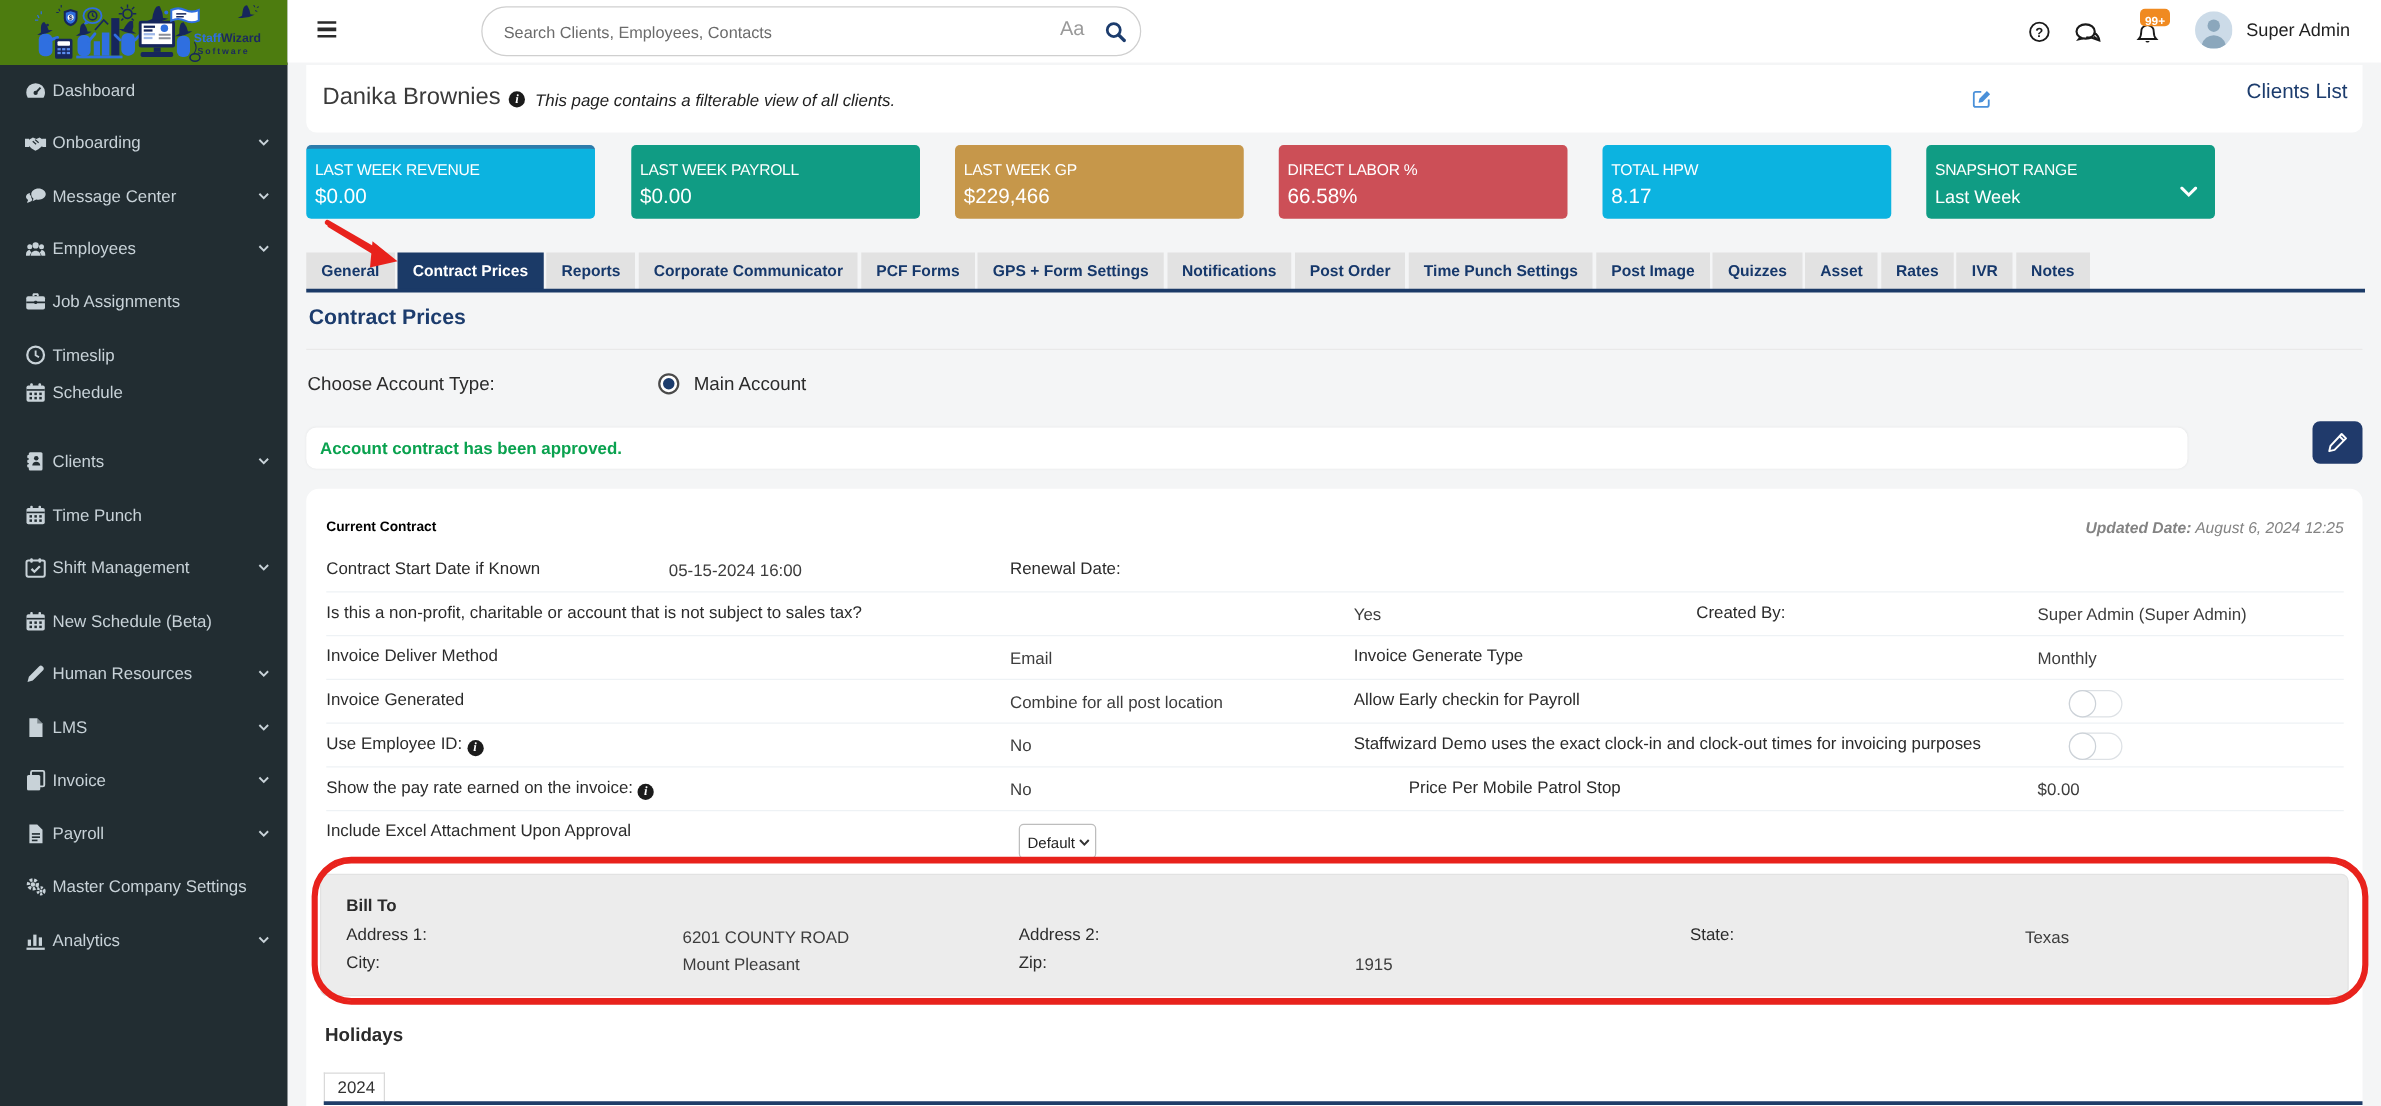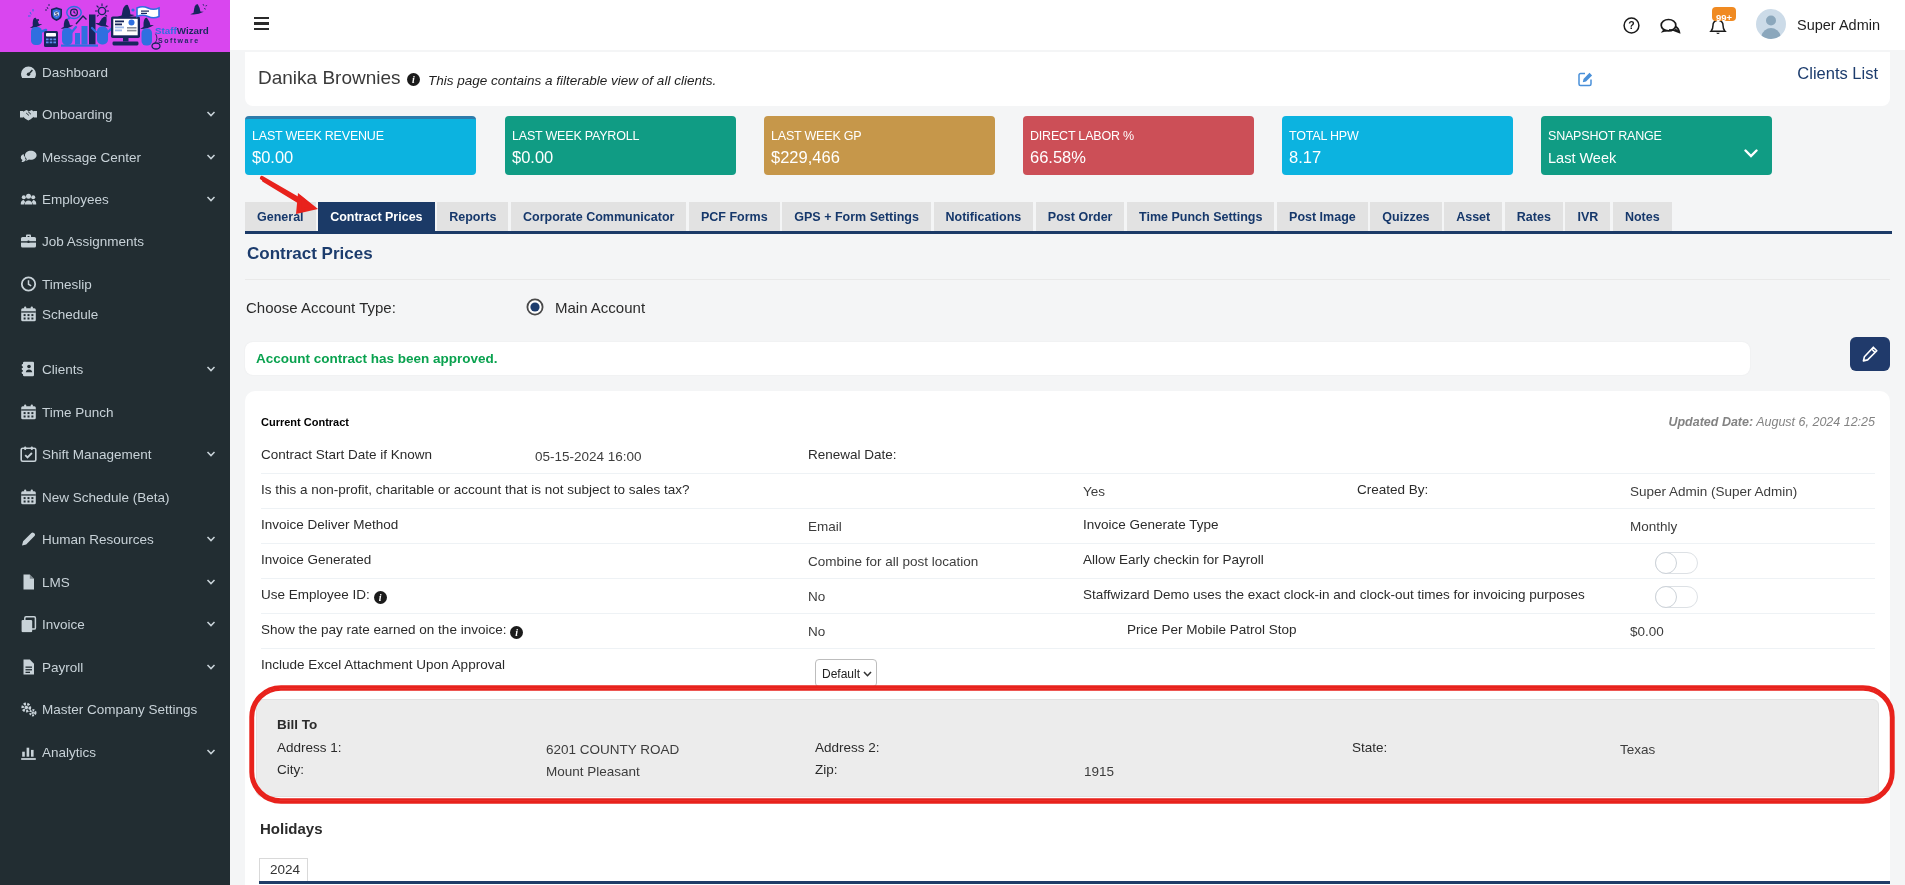--- a/index.html
+++ b/index.html
@@ -1,21 +1,21 @@
 <!DOCTYPE html>
 <html><head>
 <meta charset="utf-8">
 <style>
   * { margin:0; padding:0; box-sizing:border-box; }
   html,body { width:1905px; height:885px; overflow:hidden; background:#f4f5f6;
     font-family:"Liberation Sans", sans-serif; }
   .abs { position:absolute; }
   
   #sidebar { position:absolute; left:0; top:0; width:230px; height:885px; background:#222d32; }
-  #logo { position:absolute; left:0; top:0; width:230px; height:52px; background:#d946ef; }
+  #logo { position:absolute; left:0; top:0; width:230px; height:52px; background:#4d7c0f; }
   .mi { position:absolute; left:0; width:230px; height:43px; color:#c8d2d8; font-size:13.5px; }
   .mi .ic { position:absolute; left:20px; top:50%; transform:translateY(-50%); width:17px; height:17px; }
   .mi .lb { position:absolute; left:42px; top:50%; transform:translateY(-50%); white-space:nowrap; }
   .mi .ch { position:absolute; right:14px; top:50%; transform:translateY(-50%); width:10px; height:10px; }
   
   #topbar { position:absolute; left:230px; top:0; width:1675px; height:50px; background:#fff; }
   #searchpill { position:absolute; left:155px; top:5px; width:528px; height:40px; border:1px solid #cfcfcf; border-radius:21px; background:#fff; }
   
   #titleband { position:absolute; left:245px; top:52px; width:1645px; height:54px; background:#fff; border-radius:0 0 8px 8px; }
   
@@ -341,20 +341,28 @@
       </div>
   </div>
 </div>
 
 <div id="topbar">
   <div class="abs" style="left:24px; top:17px; width:15px; height:13px;">
     <div style="height:2.2px;background:#2a2a2a;margin-bottom:3.2px;"></div>
     <div style="height:2.2px;background:#2a2a2a;margin-bottom:3.2px;"></div>
     <div style="height:2.2px;background:#2a2a2a;"></div>
   </div>
+  <div id="searchpill">
+    <span class="abs" style="left:17px; top:12px; font-size:13px; color:#6b6b6b;">Search Clients, Employees, Contacts</span>
+    <span class="abs" style="left:462px; top:9px; font-size:16px; color:#9a9a9a;">Aa</span>
+    <svg class="abs" style="left:498px; top:11px;" width="17" height="17" viewBox="0 0 17 17">
+      <circle cx="7" cy="7" r="5.2" fill="none" stroke="#1c3c6d" stroke-width="2.2"></circle>
+      <line x1="11" y1="11" x2="15.4" y2="15.4" stroke="#1c3c6d" stroke-width="2.6" stroke-linecap="round"></line>
+    </svg>
+  </div>
   <div id="topicons">
     <svg class="abs" style="left:1393px; top:17px;" width="17" height="17" viewBox="0 0 17 17">
       <circle cx="8.5" cy="8.5" r="7.4" fill="none" stroke="#1a1a1a" stroke-width="1.5"></circle>
       <text x="8.5" y="12.4" font-size="10.5" font-weight="bold" text-anchor="middle" fill="#1a1a1a">?</text>
     </svg>
     <svg class="abs" style="left:1429px; top:18px;" width="22" height="18" viewBox="0 0 22 18">
       <ellipse cx="9.5" cy="7.2" rx="7.3" ry="5.7" fill="none" stroke="#1a1a1a" stroke-width="1.7"></ellipse>
       <path d="M4.6 11.3 l-2.8 3.4 l6 -1.4z" fill="#1a1a1a"></path>
       <path d="M16.2 8.2 q3.6 2 4.2 6.2 l-6.4 -2.4 q-2.4 .3 -4 -.3" fill="none" stroke="#1a1a1a" stroke-width="1.7"></path>
       <path d="M16.5 10.5 q2.6 1.4 3.4 3.6 l-4.4 -1.7z" fill="#1a1a1a"></path>

